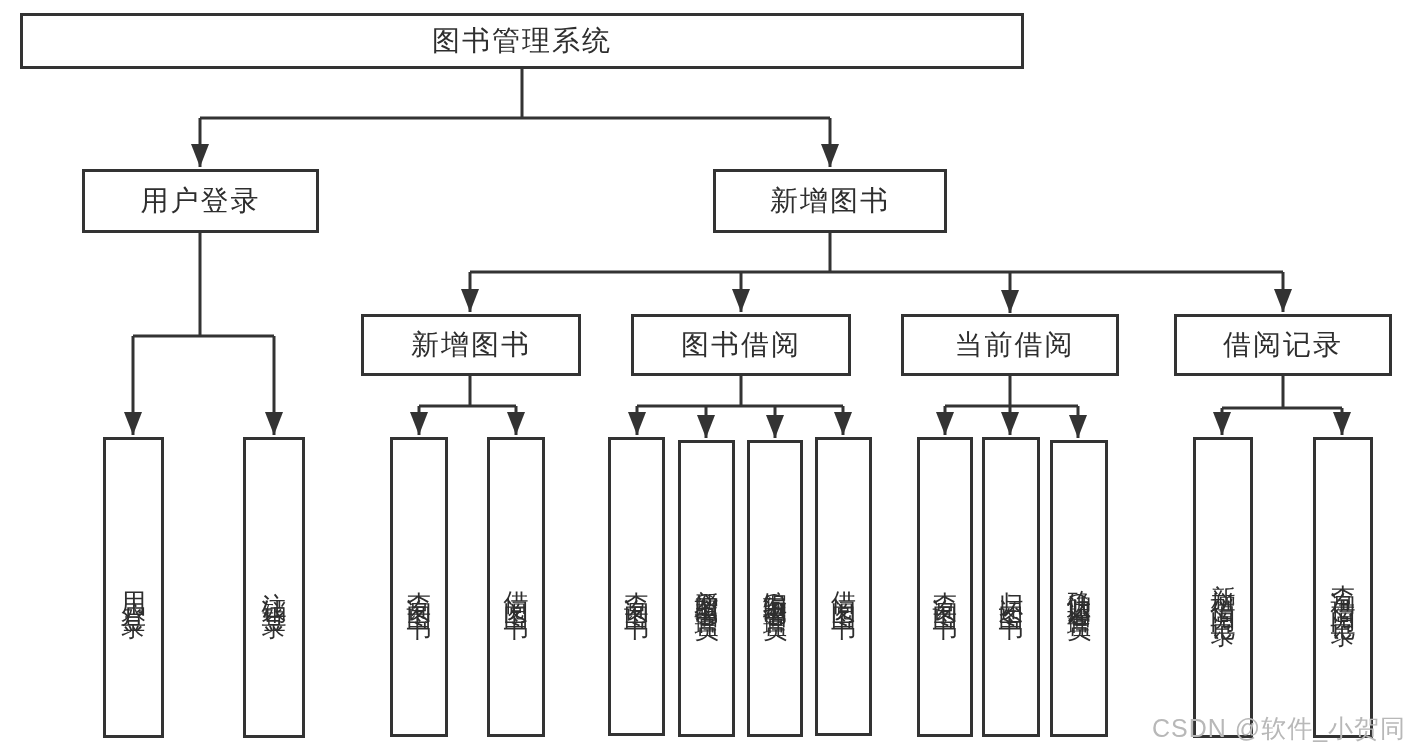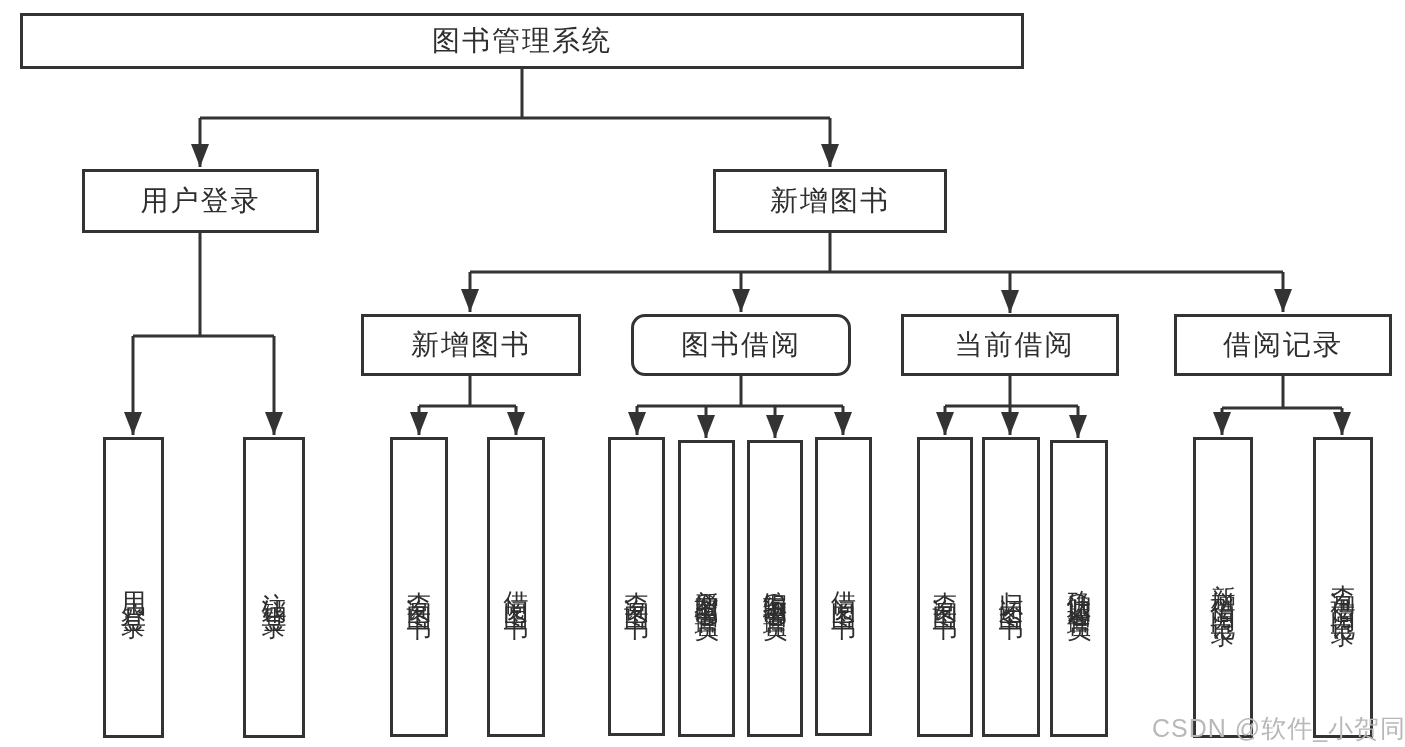--- a/index.html
+++ b/index.html
@@ -58,21 +58,21 @@
   }
   .leaf.long .vlabel {
     font-size: 24px;
     letter-spacing: 4px;
   }
   
   .b-root   { left: 20px;   top: 13px;  width: 1004px; height: 56px; }
   .b-login  { left: 82px;   top: 169px; width: 237px;  height: 64px; }
   .b-mgmt   { left: 713px;  top: 169px; width: 234px;  height: 64px; }
   .b-newrec { left: 361px;  top: 314px; width: 220px;  height: 62px; }
-  .b-borrow { left: 631px;  top: 314px; width: 220px;  height: 62px; border-radius: 14px; }
+  .b-borrow { left: 631px;  top: 314px; width: 220px;  height: 62px; }
   .b-curr   { left: 901px;  top: 314px; width: 218px;  height: 62px; padding-left: 9px; }
   .b-record { left: 1174px; top: 314px; width: 218px;  height: 62px; }
   .lf-1  { left: 103px;  top: 437px; width: 61px; height: 301px; }
   .lf-2  { left: 243px;  top: 437px; width: 62px; height: 301px; }
   .lf-3  { left: 390px;  top: 437px; width: 58px; height: 300px; }
   .lf-4  { left: 487px;  top: 437px; width: 58px; height: 300px; }
   .lf-5  { left: 608px;  top: 437px; width: 57px; height: 299px; }
   .lf-6  { left: 678px;  top: 440px; width: 57px; height: 297px; }
   .lf-7  { left: 747px;  top: 440px; width: 56px; height: 297px; }
   .lf-8  { left: 815px;  top: 437px; width: 57px; height: 299px; }

